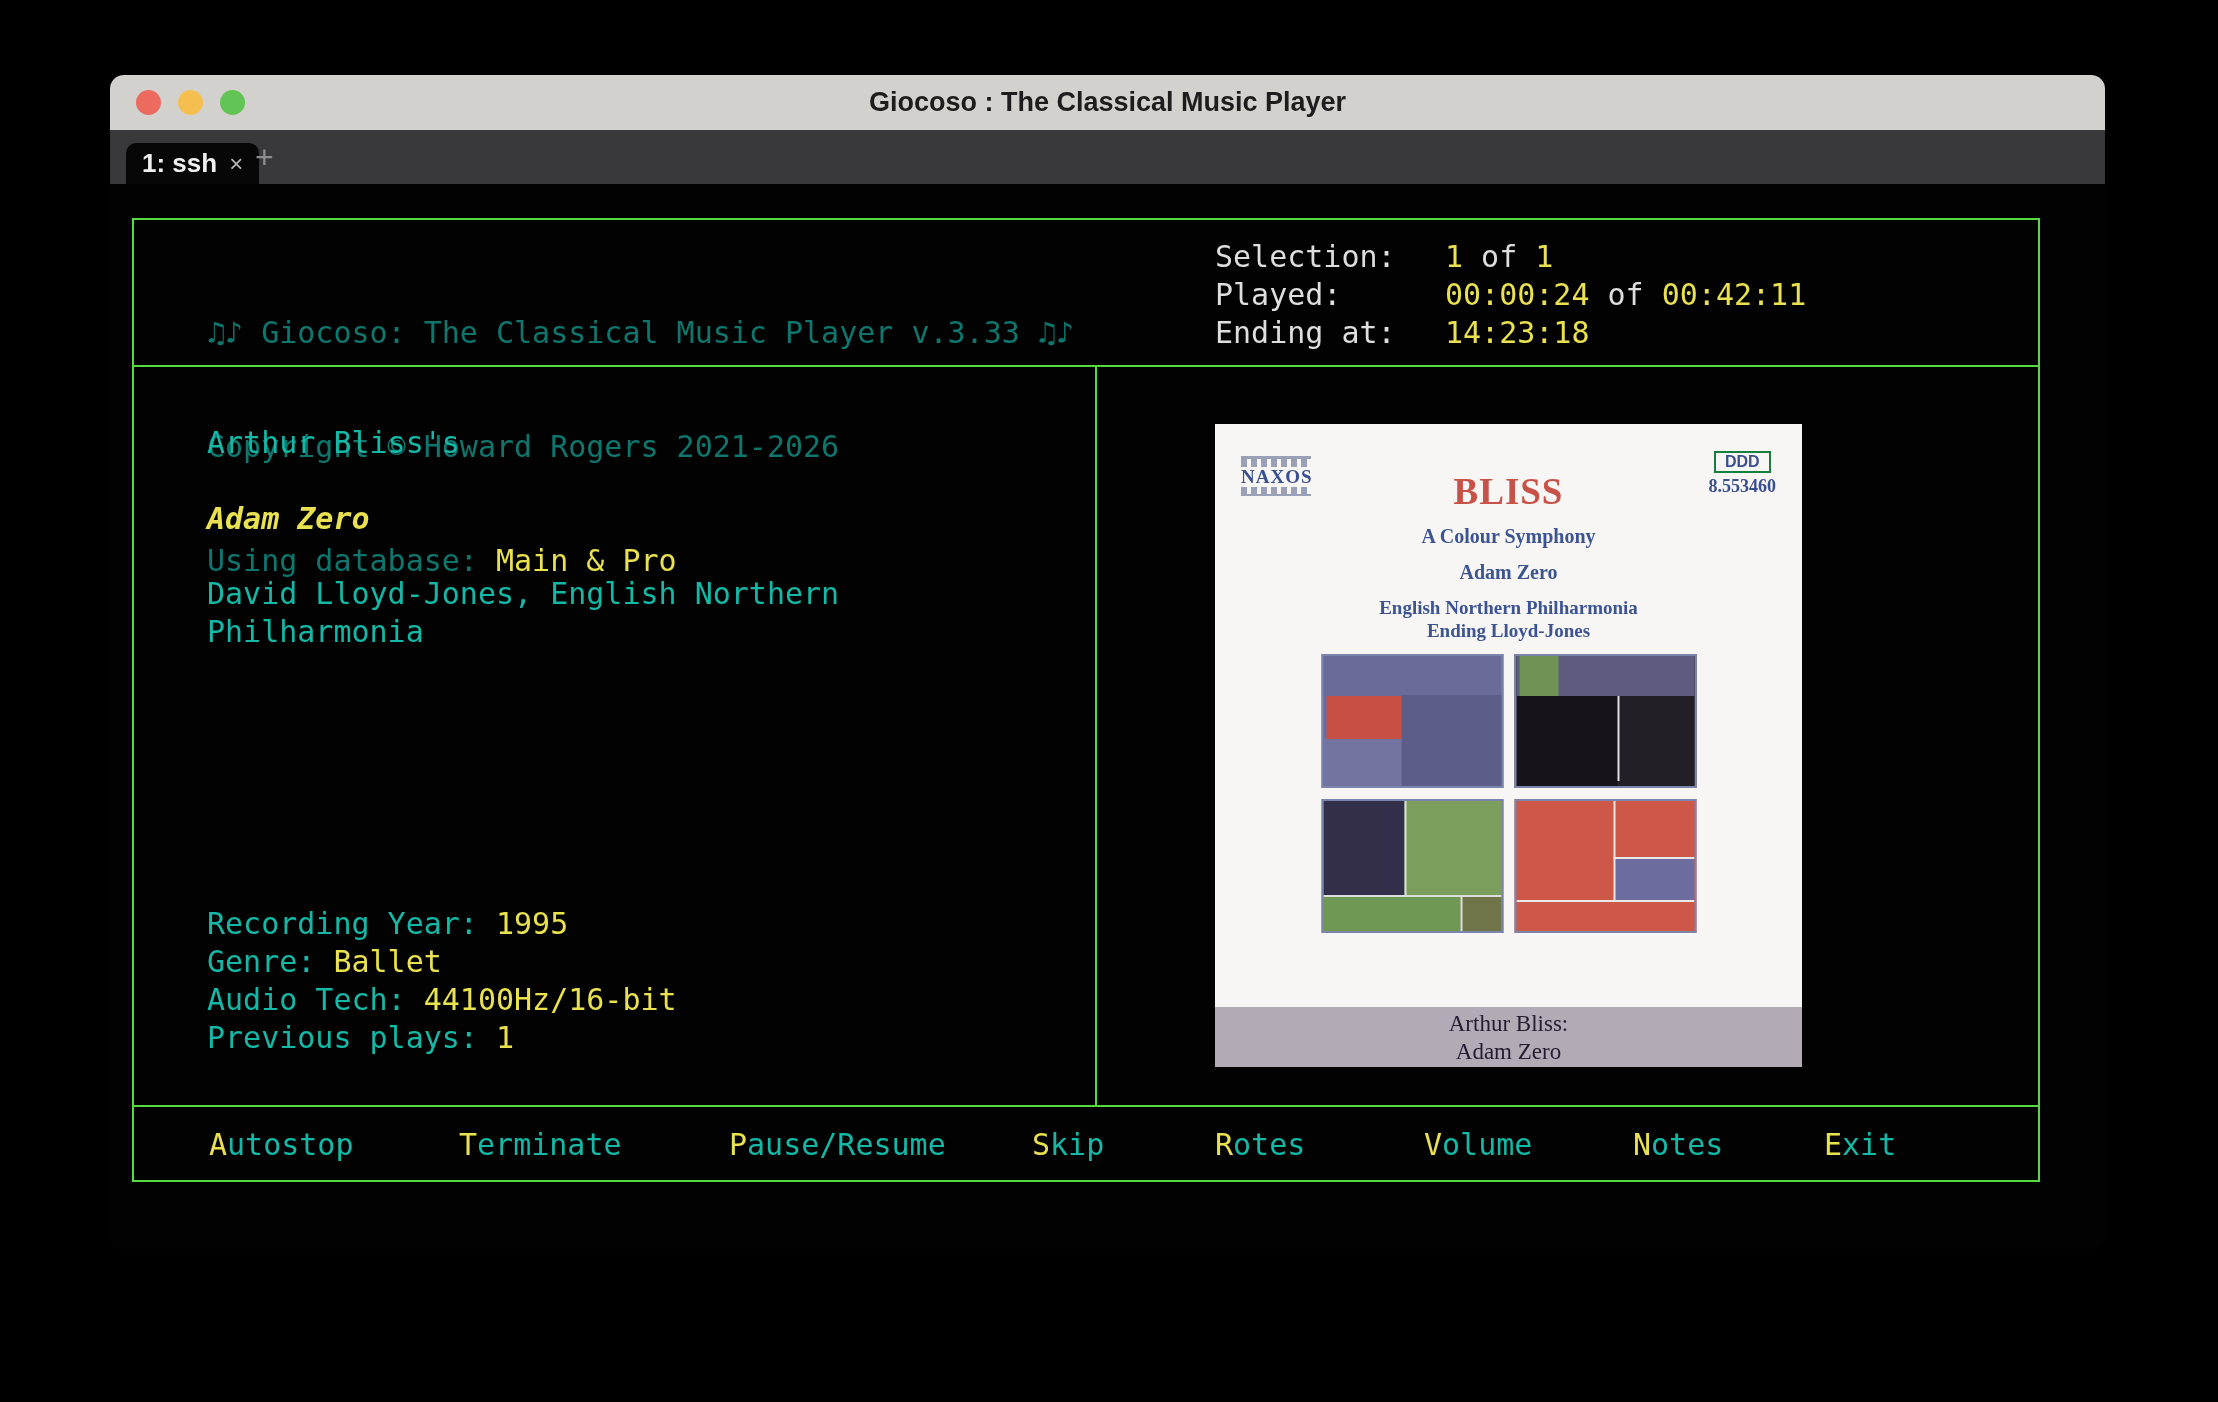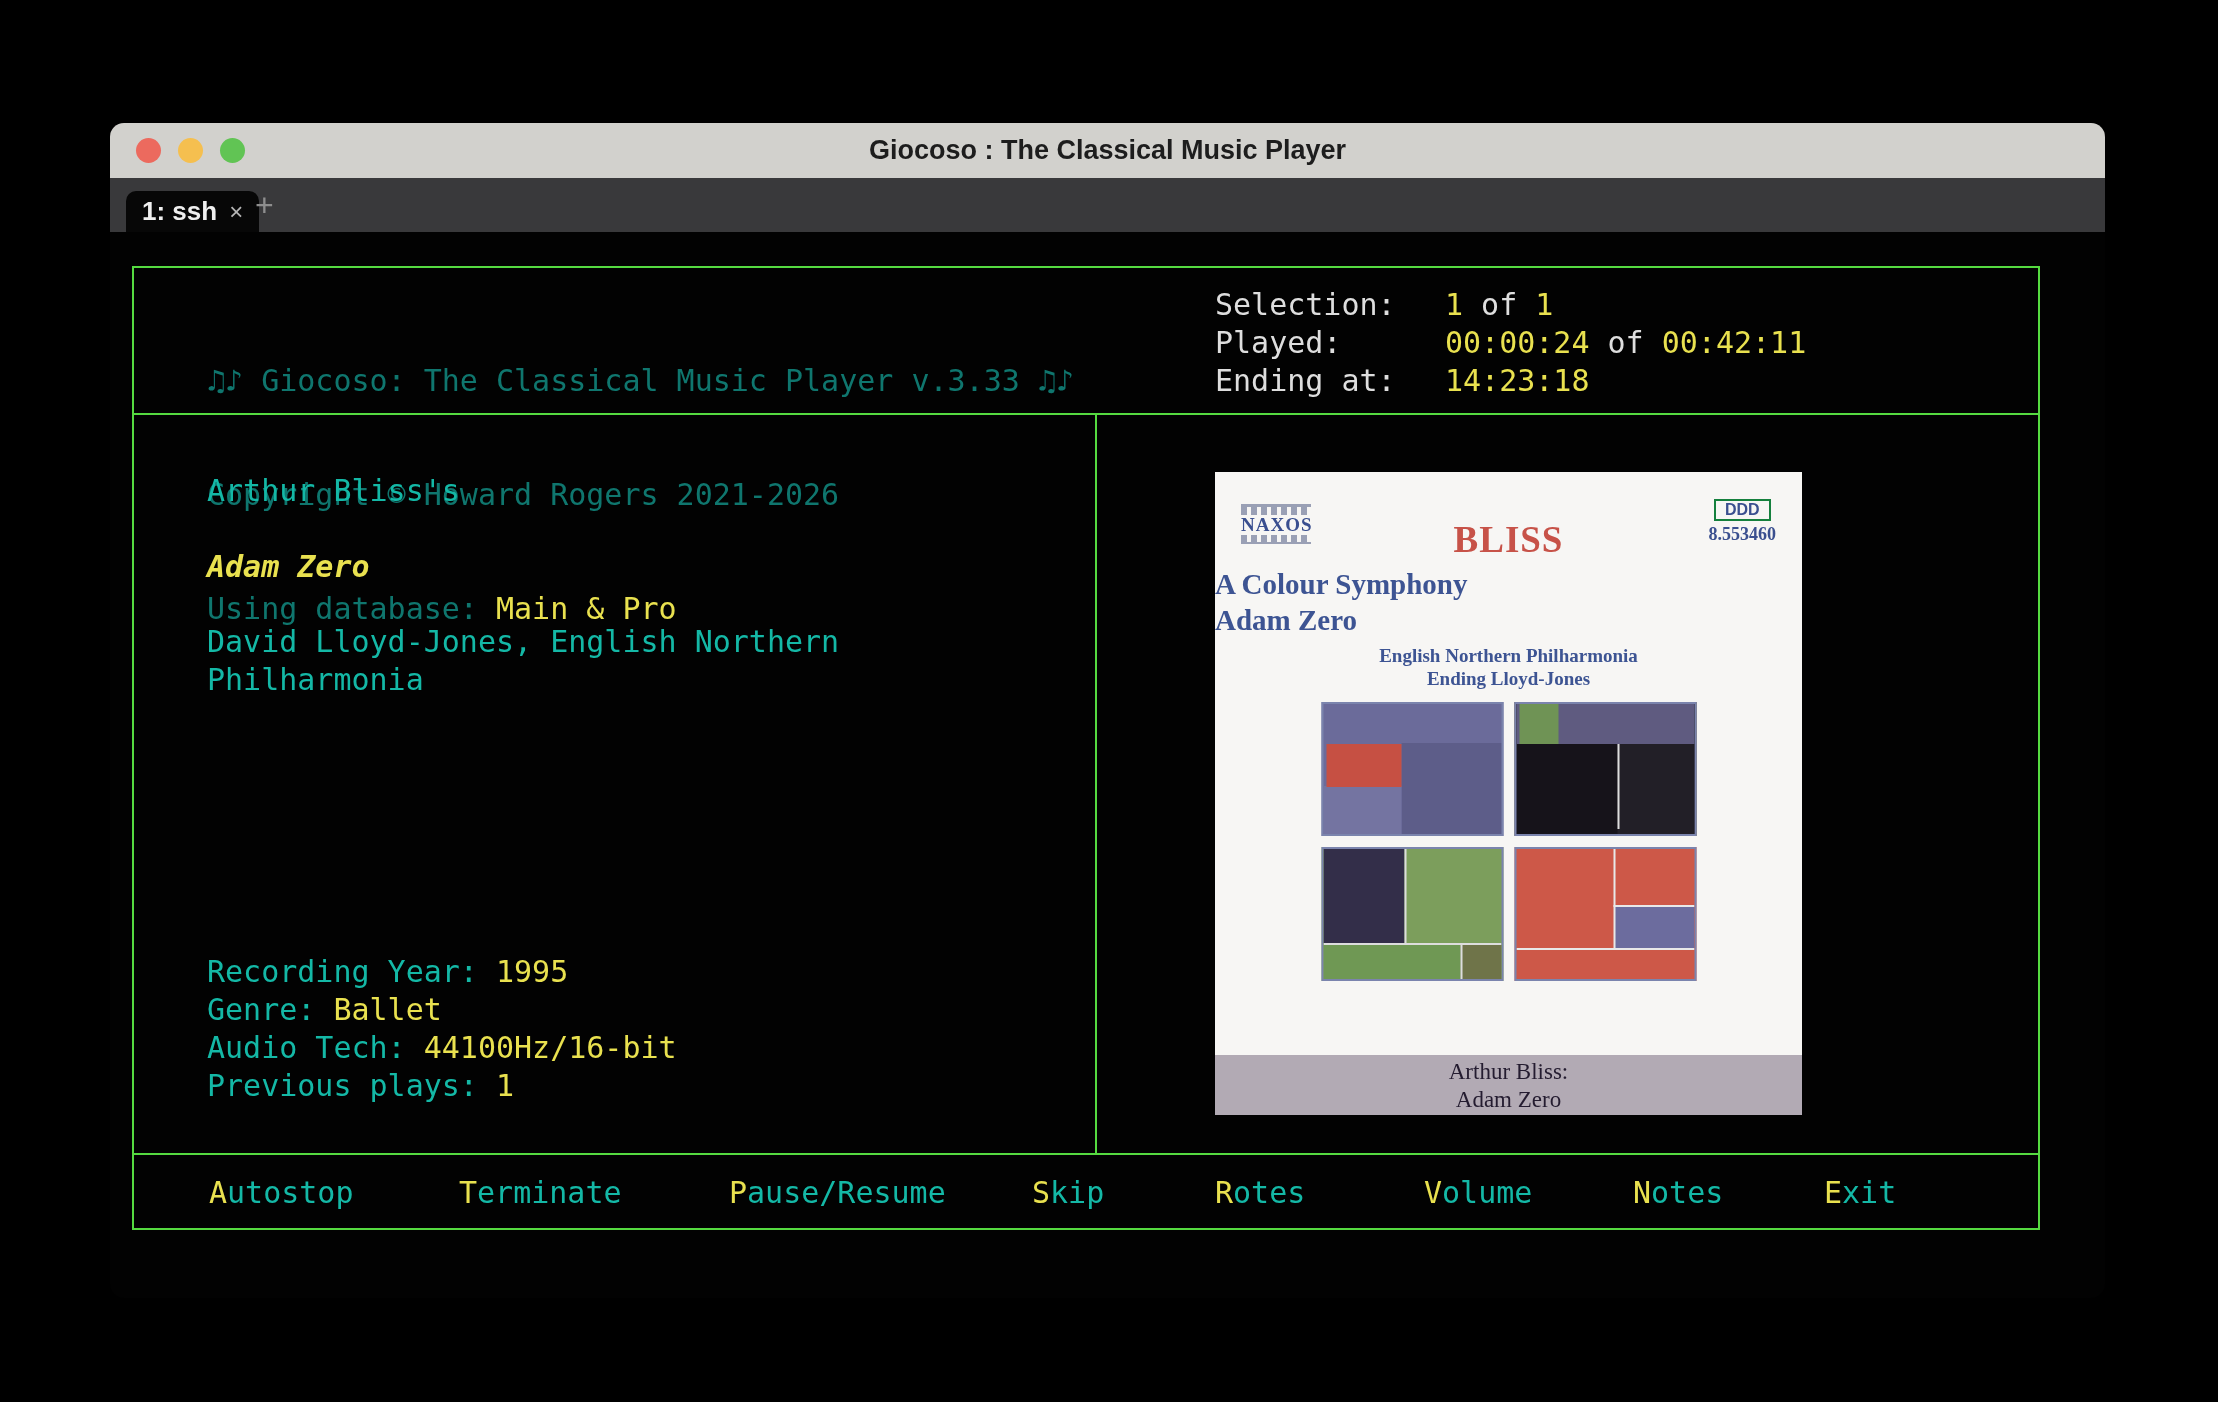--- a/index.html
+++ b/index.html
@@ -1,20 +1,20 @@
 <!DOCTYPE html>
 <html><head>
 <meta charset="utf-8">
 <style>
   * { margin:0; padding:0; box-sizing:border-box; }
   html,body { width:2218px; height:1402px; background:#000; overflow:hidden; }
   body { font-family:"DejaVu Sans Mono", monospace; }
 
   .window { position:absolute; left:110px; top:75px; width:1995px; height:1175px;
-            background:#020202; border-radius:14px; overflow:hidden;margin-top:48px; }
+            background:#020202; border-radius:14px; overflow:hidden; }
 
   
   .titlebar { position:relative; height:55px; background:#d2d1cd;
               display:flex; align-items:center; justify-content:center; }
   .traffic { position:absolute; left:26px; top:0; height:55px; display:flex; align-items:center; gap:17px; }
   .light { width:25px; height:25px; border-radius:50%; }
   .light.red { background:#ec6a5e; }
   .light.yellow { background:#f5bf4f; }
   .light.green { background:#61c454; }
   .win-title { font-family:"Liberation Sans", sans-serif; font-weight:bold; font-size:27px; color:#1d1d1d; }
@@ -59,22 +59,22 @@
   .naxos-stripe { height:11px; border-top:3px solid #9aa0b5;
         background:repeating-linear-gradient(90deg,#9aa0b5 0 6px,#f7f6f4 6px 10px); }
   .naxos-stripe.bottom { border-top:none; border-bottom:2px solid #9aa0b5; height:9px; }
   .naxos-text { font-weight:bold; font-size:19px; color:#3a4f8f; letter-spacing:1px; line-height:20px; }
   .dddwrap { position:absolute; right:26px; top:16px; text-align:center; }
   .ddd-box { display:inline-block; border:2px solid #15803d; padding:0 9px;
              font-family:"Liberation Sans", sans-serif; font-weight:bold; font-size:16px; color:#3a4f8f; }
   .catalog { font-weight:bold; font-size:18px; color:#3a4f8f; margin-top:2px; }
   .composer { position:absolute; left:0; top:46px; width:100%; text-align:center;
               font-weight:bold; font-size:37px; color:#c75248; letter-spacing:1px; }
-  .album-titles { position:absolute; left:0; top:94px; width:100%; 
-                  font-weight:bold; font-size:29px; color:#3d5493; line-height:36px; }
+  .album-titles { position:absolute; left:0; top:94px; width:100%; text-align:center;
+                  font-weight:bold; font-size:20px; color:#3d5493; line-height:36px; }
   .album-perf { position:absolute; left:0; top:172px; width:100%; text-align:center;
                 font-weight:bold; font-size:19px; color:#3d5493; line-height:23px; }
   .paint-grid { position:absolute; left:50%; transform:translateX(-50%); top:230px;
                 display:grid; grid-template-columns:182px 182px; grid-auto-rows:134px; gap:11px; }
   .painting { position:relative; overflow:hidden; border:2px solid #7b84ad; }
   .painting div { position:absolute; }
   .p1 { background:#6b6b9a; }
   .p1 .a { left:44%; top:30%; right:0; bottom:0; background:#5d5d89; }
   .p1 .b { left:0; top:63%; width:44%; bottom:0; background:#7474a1; }
   .p1 .c { left:2%; top:31%; width:42%; height:33%; background:#c65043; }

